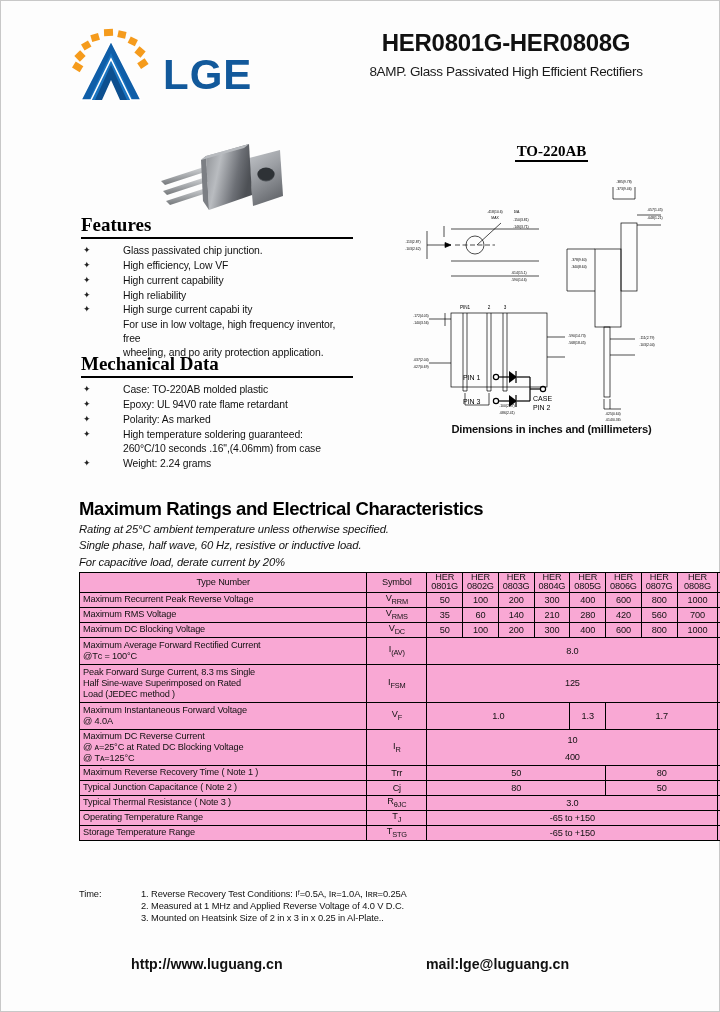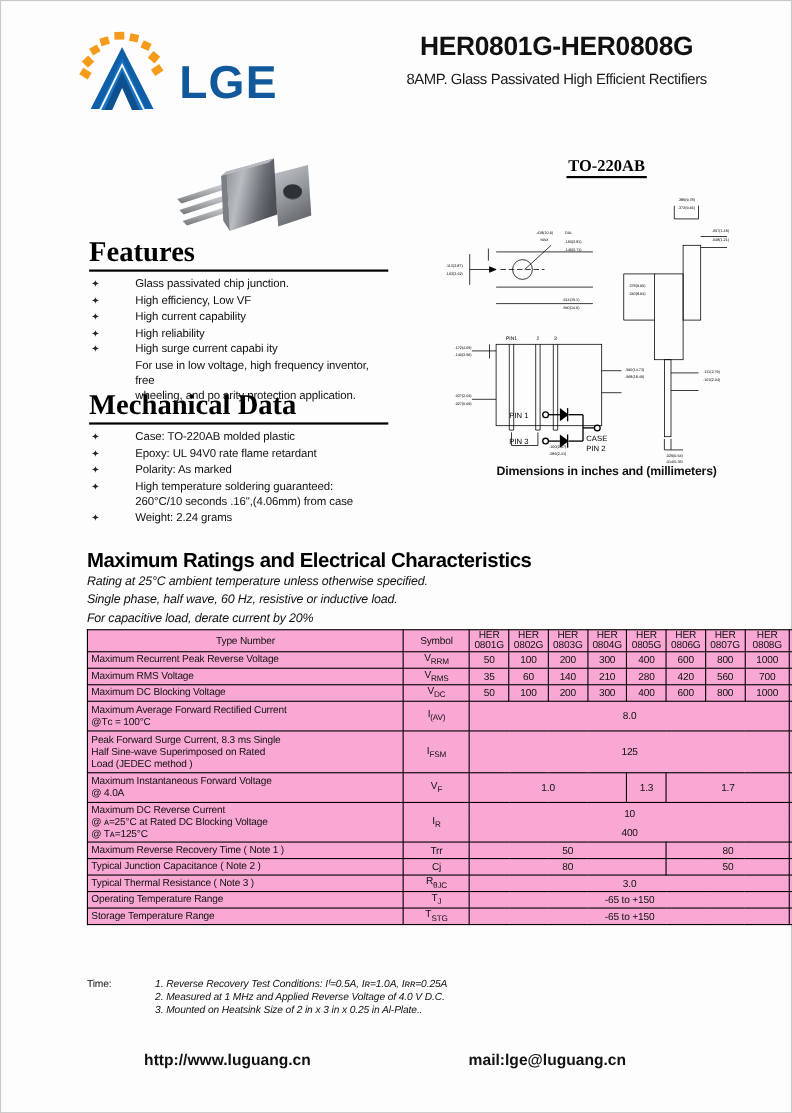--- a/index.html
+++ b/index.html
@@ -35,21 +35,21 @@
   .part-sub {
     margin-top:7px; font-size:13.5px; color:#1b1b1b; white-space:nowrap;
     letter-spacing:-0.35px;
   }
 
   
   .photo { position:absolute; left:148px; top:133px; width:175px; height:92px; }
 
   
   .sec-head {
-    font-size:26px; font-weight:bold; font-family:"Liberation Serif", serif;
+    font-size:19px; font-weight:bold; font-family:"Liberation Serif", serif;
     letter-spacing:0px; color:#000;
   }
   .rule { height:2.2px; background:#000; margin-top:1px; }
   #features-section { position:absolute; left:80px; top:213px; width:272px; }
   #mech-section { position:absolute; left:80px; top:352px; width:272px; }
   ul.bullets { list-style:none; margin:5px 0 0 0; padding:0; }
   ul.bullets li {
     position:relative; padding-left:42px; font-size:10.4px; line-height:13.6px;
     color:#111; margin-bottom:1.2px; letter-spacing:-0.1px;
   }
@@ -100,21 +100,21 @@
   td.val { font-size:9.6px; }
   td.unit { font-size:10.4px; }
   td.vallg { font-size:10.4px; }
   .twoline { line-height:11.5px; }
 
   
   #notes { position:absolute; left:78px; top:888px; width:570px; }
   .notes-row { display:flex; font-size:9.3px; line-height:11.6px; color:#111; letter-spacing:-0.1px; }
   .notes-label { width:62px; flex:none; }
   .notes-list { flex:1; }
-  .notes-list div { margin-bottom:0.6px;font-style:italic; }
+  .notes-list div { margin-bottom:0.6px; }
   sub { font-size:0.72em; }
 
   
   #footer { position:absolute; left:0; top:955px; width:720px; height:30px; }
   .foot-a { position:absolute; left:130px; top:0; font-size:14.2px; font-weight:bold; color:#111; }
   .foot-b { position:absolute; left:425px; top:0; font-size:14.2px; font-weight:bold; color:#111; }
 </style>
 </head>
 <body>
 

